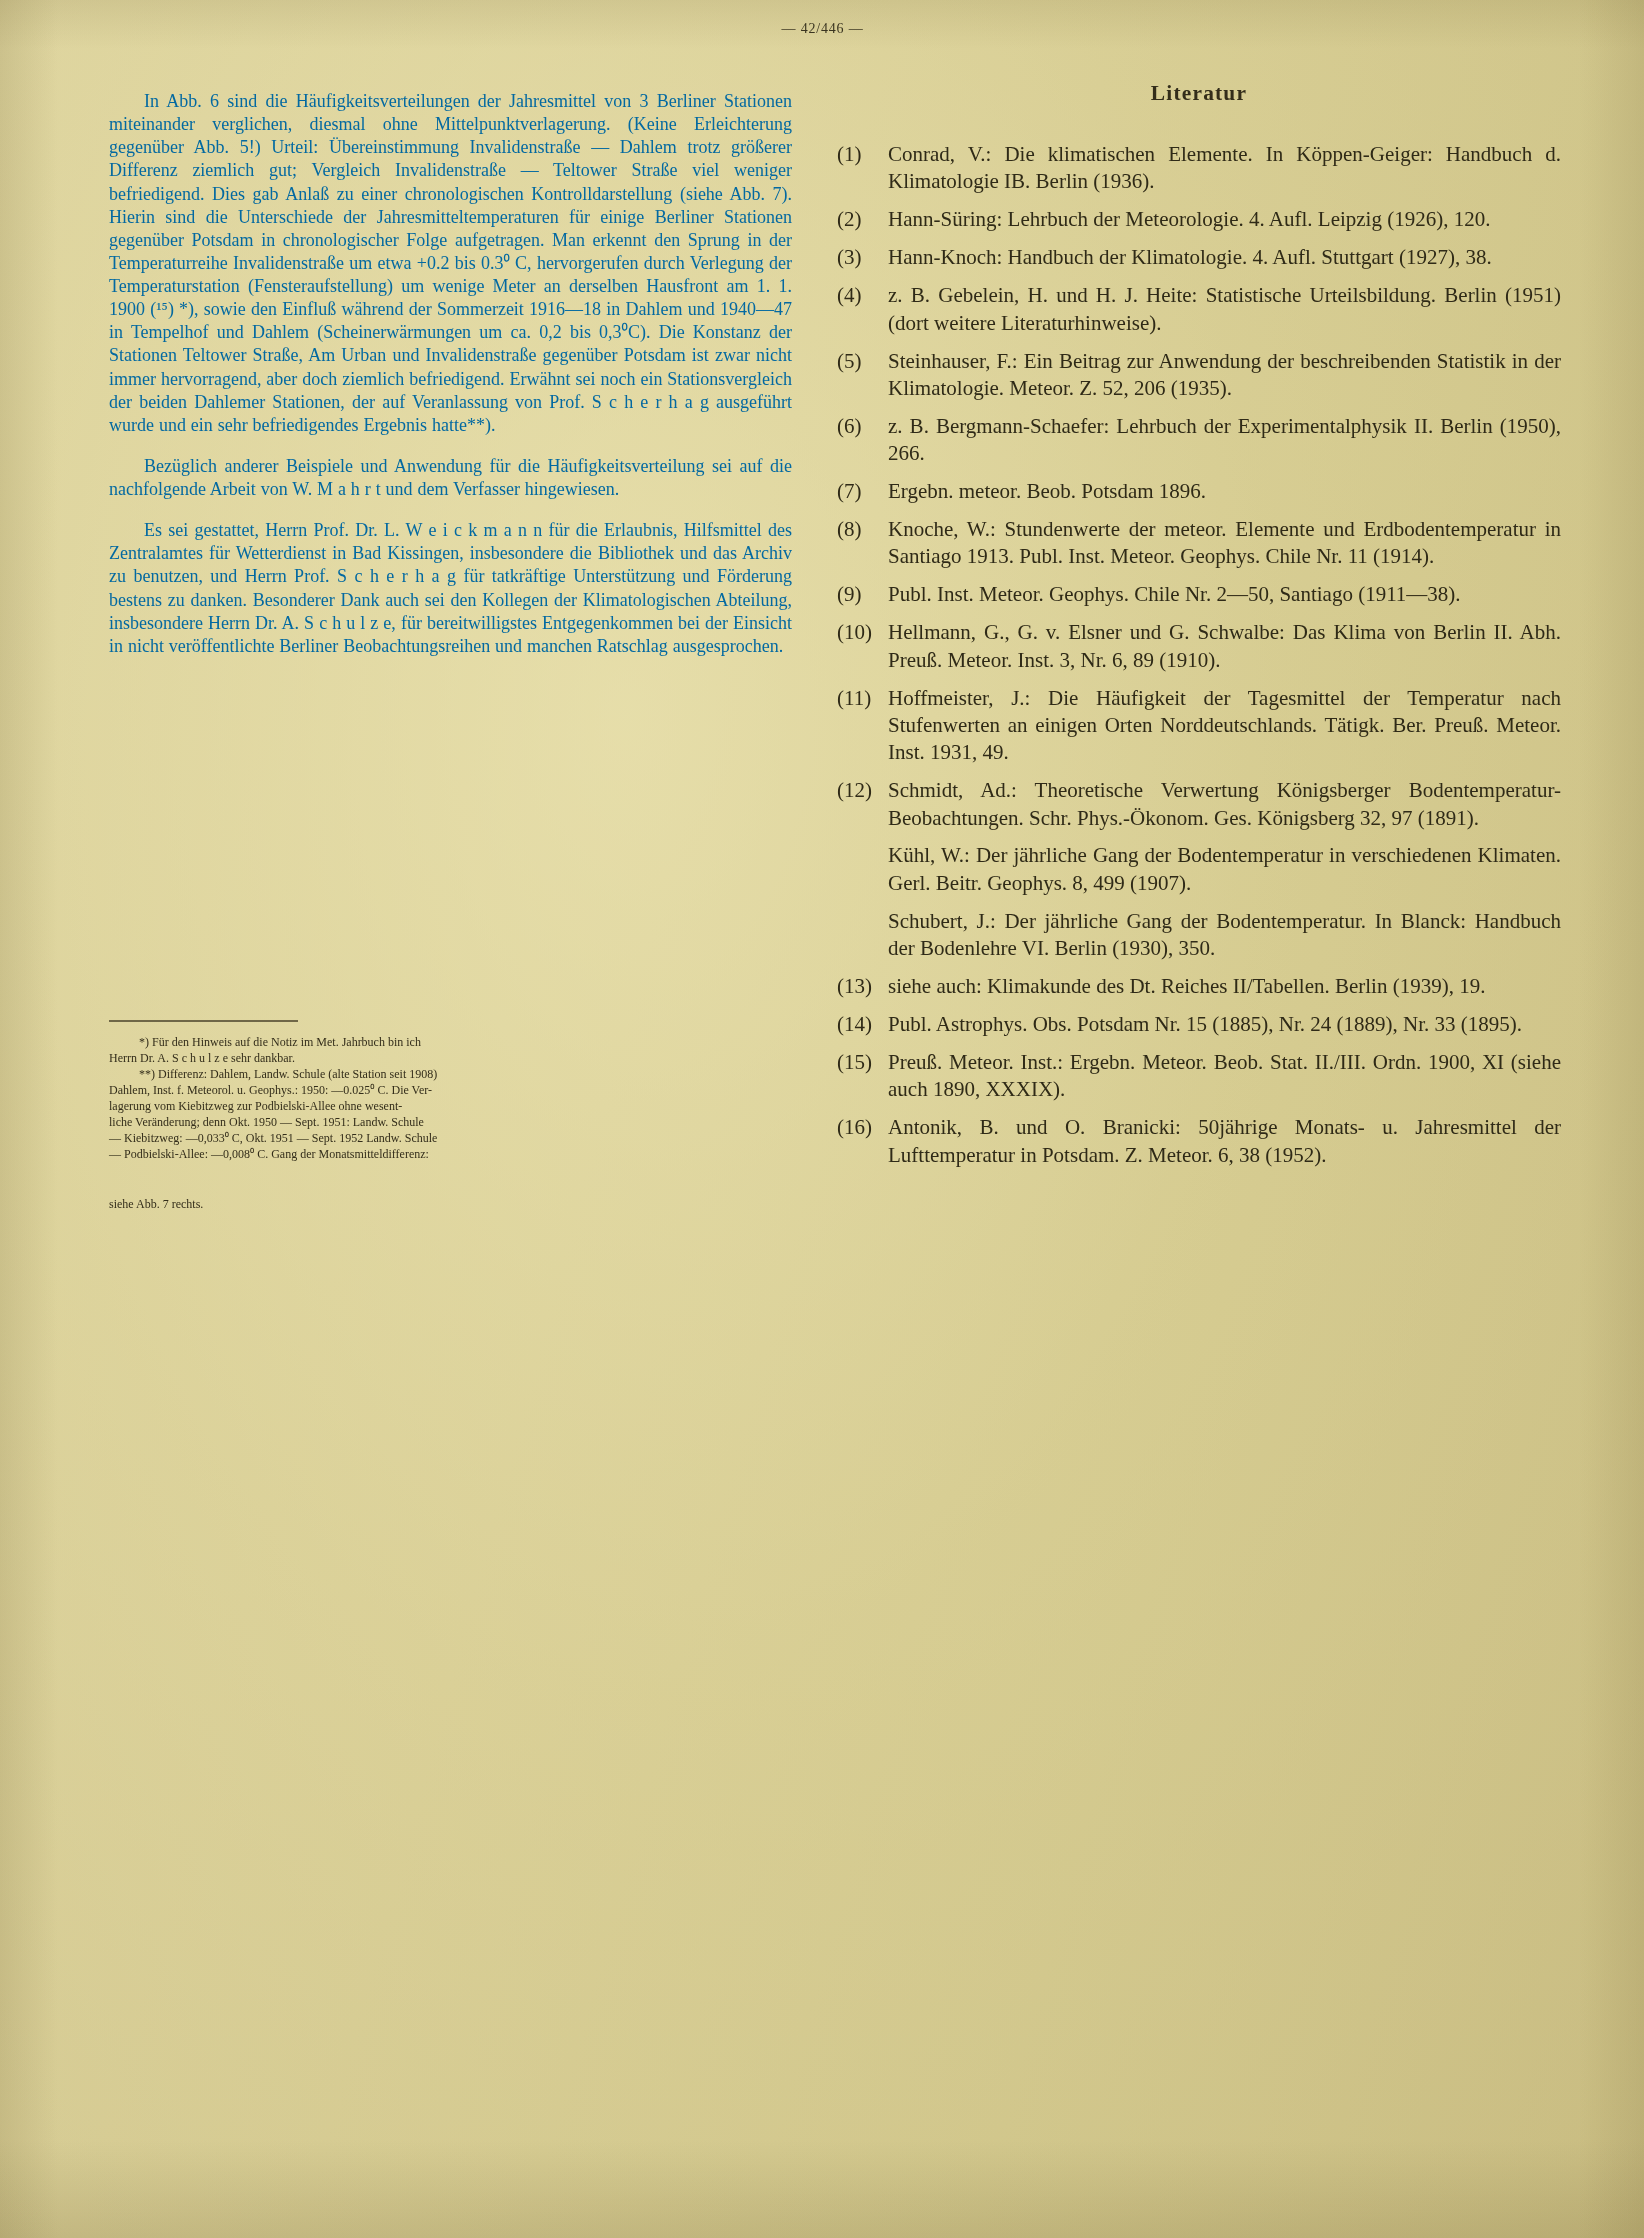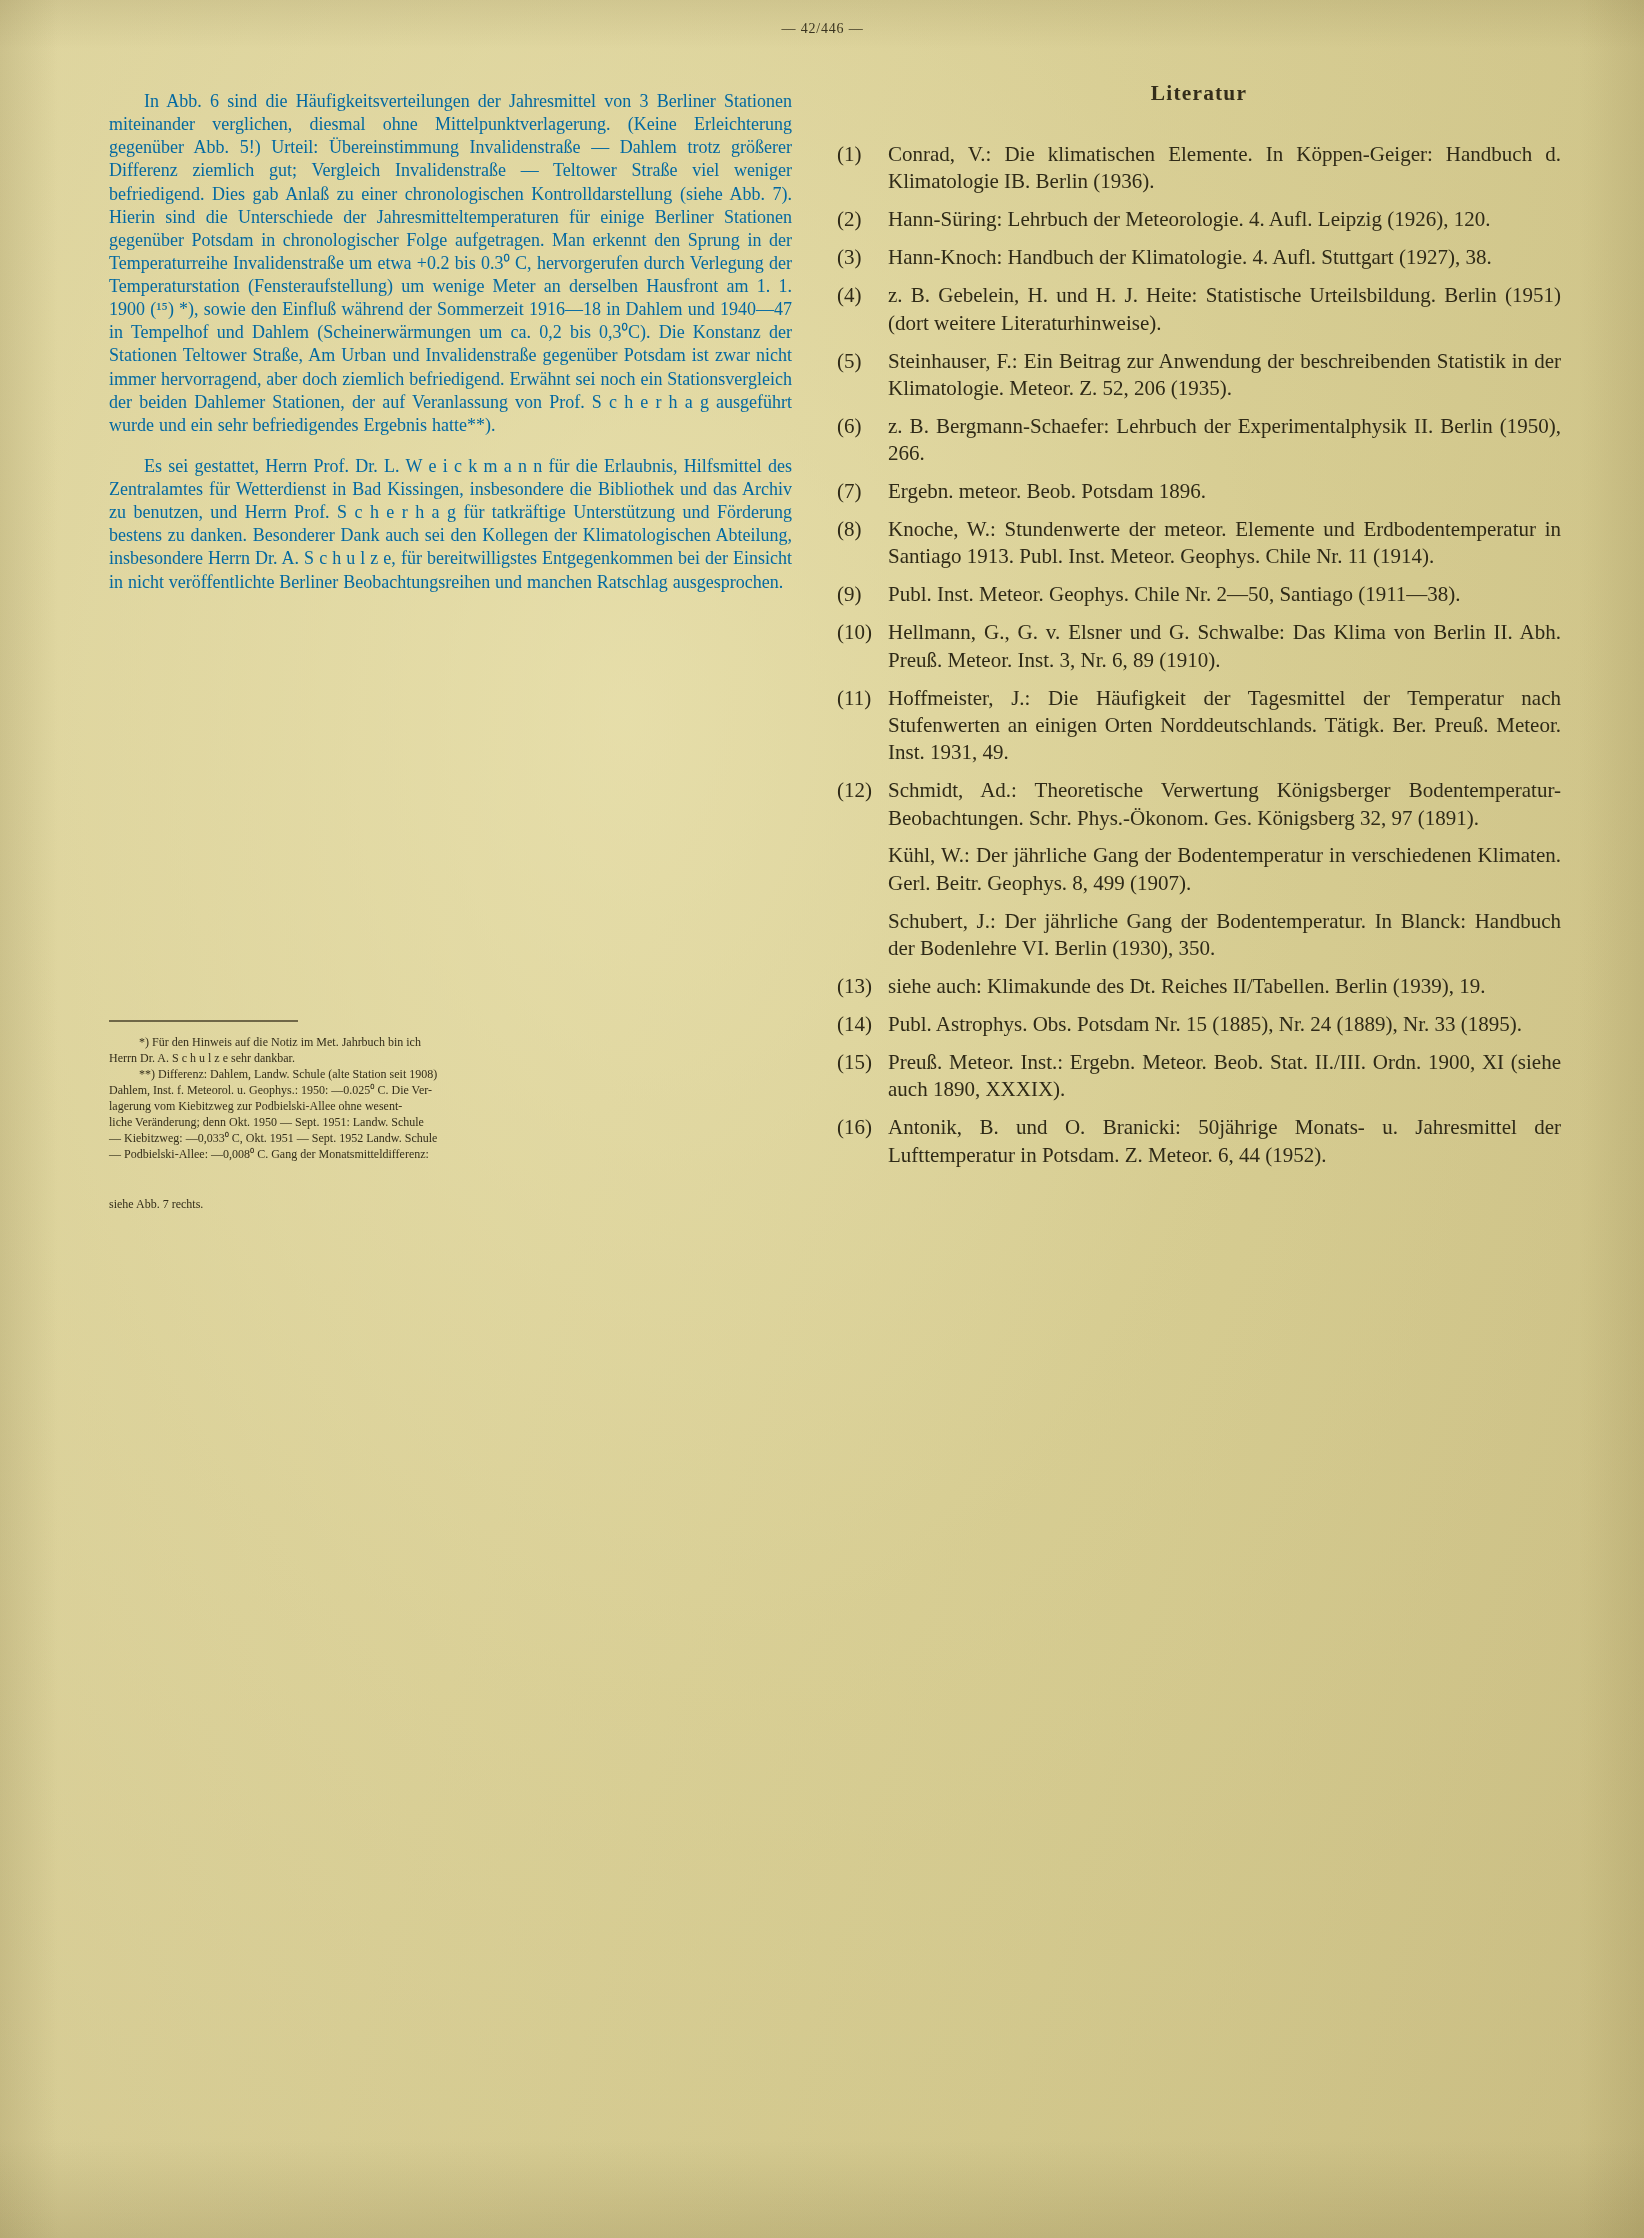--- a/index.html
+++ b/index.html
@@ -147,20 +147,21 @@
 <body>
 
 <div class="page-bg"></div>
 
 <div class="content">
 
   <div class="page-number">— 42/446 —</div>
 
   <div class="col-left">
     <p class="body-par">In Abb. 6 sind die Häufigkeitsverteilungen der Jahresmittel von 3 Berliner Stationen miteinander verglichen, diesmal ohne Mittelpunktverlagerung. (Keine Erleichterung gegenüber Abb. 5!) Urteil: Übereinstimmung Invalidenstraße — Dahlem trotz größerer Differenz ziemlich gut; Vergleich Invalidenstraße — Teltower Straße viel weniger befriedigend. Dies gab Anlaß zu einer chronologischen Kontrolldarstellung (siehe Abb. 7). Hierin sind die Unterschiede der Jahresmitteltemperaturen für einige Berliner Stationen gegenüber Potsdam in chronologischer Folge aufgetragen. Man erkennt den Sprung in der Temperaturreihe Invalidenstraße um etwa +0.2 bis 0.3⁰ C, hervorgerufen durch Verlegung der Temperaturstation (Fensteraufstellung) um wenige Meter an derselben Hausfront am 1. 1. 1900 (¹⁵) *), sowie den Einfluß während der Sommerzeit 1916—18 in Dahlem und 1940—47 in Tempelhof und Dahlem (Scheinerwärmungen um ca. 0,2 bis 0,3⁰C). Die Konstanz der Stationen Teltower Straße, Am Urban und Invalidenstraße gegenüber Potsdam ist zwar nicht immer hervorragend, aber doch ziemlich befriedigend. Erwähnt sei noch ein Stationsvergleich der beiden Dahlemer Stationen, der auf Veranlassung von Prof. S c h e r h a g ausgeführt wurde und ein sehr befriedigendes Ergebnis hatte**).</p>
+    <p class="body-par">Bezüglich anderer Beispiele und Anwendung für die Häufigkeitsverteilung sei auf die nachfolgende Arbeit von W. M a h r t und dem Verfasser hingewiesen.</p>
     <p class="body-par">Es sei gestattet, Herrn Prof. Dr. L. W e i c k m a n n für die Erlaubnis, Hilfsmittel des Zentralamtes für Wetterdienst in Bad Kissingen, insbesondere die Bibliothek und das Archiv zu benutzen, und Herrn Prof. S c h e r h a g für tatkräftige Unterstützung und Förderung bestens zu danken. Besonderer Dank auch sei den Kollegen der Klimatologischen Abteilung, insbesondere Herrn Dr. A. S c h u l z e, für bereitwilligstes Entgegenkommen bei der Einsicht in nicht veröffentlichte Berliner Beobachtungsreihen und manchen Ratschlag ausgesprochen.</p>
   </div>
 
   <div class="rule"></div>
 
   <div class="footnotes">
     <div class="fn fn-indent">*) Für den Hinweis auf die Notiz im Met. Jahrbuch bin ich</div>
     <div class="fn">Herrn Dr. A. S c h u l z e sehr dankbar.</div>
     <div class="fn fn-indent">**) Differenz: Dahlem, Landw. Schule (alte Station seit 1908)</div>
     <div class="fn">Dahlem, Inst. f. Meteorol. u. Geophys.: 1950: —0.025⁰ C. Die Ver-</div>
@@ -232,20 +233,20 @@
       <li class="ref-item">
         <span class="ref-num">(14)</span>
         <span>Publ. Astrophys. Obs. Potsdam Nr. 15 (1885), Nr. 24 (1889), Nr. 33 (1895).</span>
       </li>
       <li class="ref-item">
         <span class="ref-num">(15)</span>
         <span>Preuß. Meteor. Inst.: Ergebn. Meteor. Beob. Stat. II./III. Ordn. 1900, XI (siehe auch 1890, XXXIX).</span>
       </li>
       <li class="ref-item">
         <span class="ref-num">(16)</span>
-        <span>Antonik, B. und O. Branicki: 50jährige Monats- u. Jahresmittel der Lufttemperatur in Potsdam. Z. Meteor. 6, 44 (1952).</span>
+        <span>Antonik, B. und O. Branicki: 50jährige Monats- u. Jahresmittel der Lufttemperatur in Potsdam. Z. Meteor. 6, 38 (1952).</span>
       </li>
 
     </ul>
   </div>
 
 </div>
 
 
 </body></html>

